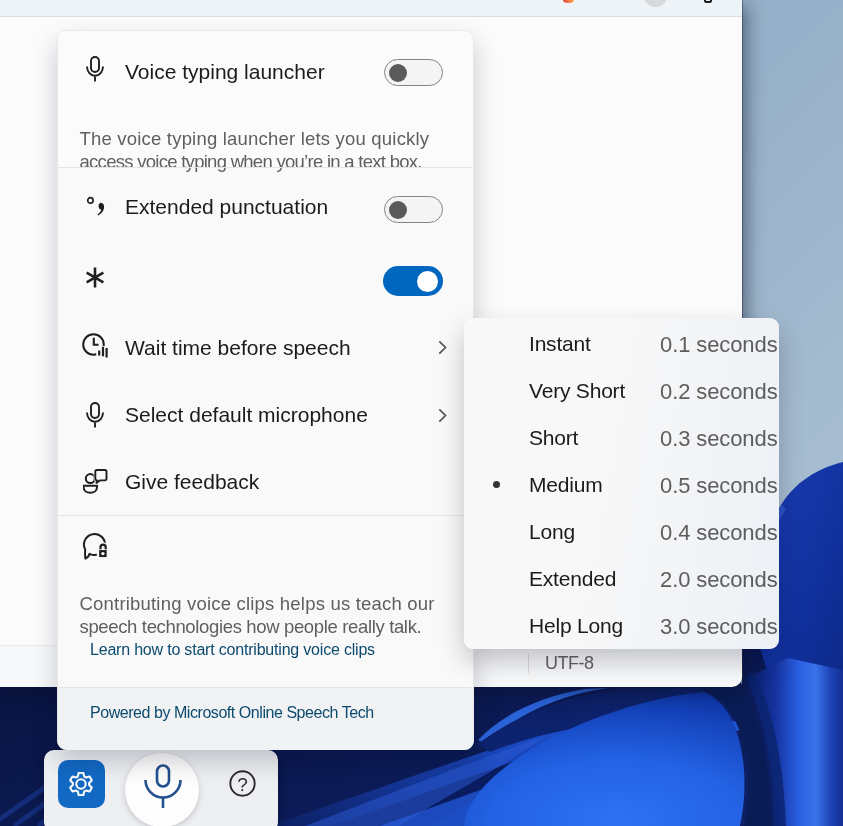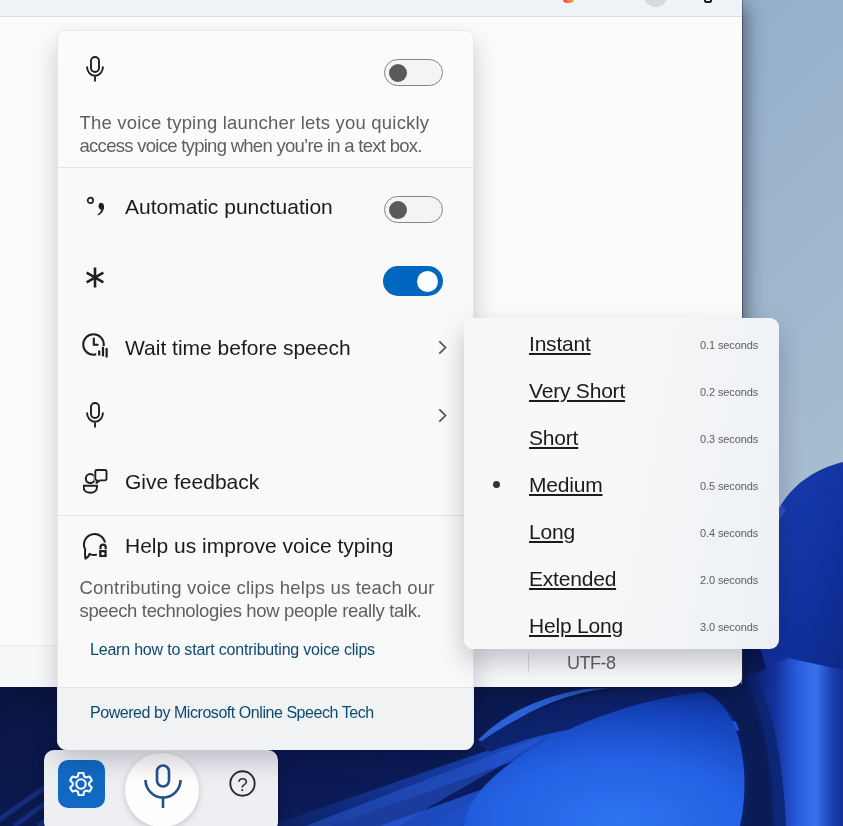--- a/index.html
+++ b/index.html
@@ -7,56 +7,56 @@
   #stage{position:relative;width:843px;height:826px;overflow:hidden;background:#8aa4bd;}
   .abs{position:absolute;}
   
   #win{left:0;top:0;width:742px;height:686px;background:#fbfbfc;
     border-radius:0 0 10px 0;box-shadow:4px 6px 18px rgba(10,16,40,0.5),0 0 0 1px rgba(55,65,88,0.5);}
   #titlebar{left:0;top:0;width:742px;height:16px;background:#eef3f8;
     border-bottom:1px solid #dadee2;}
   #statusbar{left:0;top:645px;width:742px;height:41px;background:#f7f8f9;
     border-top:1px solid #ebebeb;border-radius:0 0 10px 0;}
   .vsep{position:absolute;width:1px;height:20px;background:#d9d9d9;top:7px;}
-  #utf8{position:absolute;left:545px;top:7px;font-size:18px;color:#636363;letter-spacing:-0.5px;margin-left:22px;}
+  #utf8{position:absolute;left:545px;top:7px;font-size:18px;color:#636363;letter-spacing:-0.5px;}
   
   #toolbar{left:44px;top:750px;width:234px;height:82px;background:#edeff2;
     border-radius:10px;box-shadow:0 3px 12px rgba(0,0,20,0.35);}
   #gearbtn{left:13.5px;top:10px;width:47.5px;height:48px;border-radius:10px;background:#1269c4;}
   #miccircle{left:81px;top:3px;width:74px;height:74px;border-radius:50%;background:#fdfdfd;
     box-shadow:0 2px 6px rgba(0,0,0,0.18);}
   #helpbtn{left:185px;top:20px;width:27px;height:27px;}
   
   #panel{left:57px;top:30px;width:417px;height:719px;background:#f9f9f9;
     border:1px solid #e8e8e8;border-radius:8px;box-shadow:0 12px 26px rgba(0,0,30,0.20);
     box-sizing:border-box;}
   .rowlabel{position:absolute;left:67px;font-size:21px;color:#1b1b1b;letter-spacing:0px;
     transform:translateY(-50%);white-space:nowrap;}
   .desc{position:absolute;left:21.5px;font-size:18.5px;color:#5f5f5f;letter-spacing:0.2px;
-    line-height:23px;white-space:nowrap;}
+    line-height:23px;white-space:nowrap;margin-top:16px;}
   .divider{position:absolute;left:0;width:100%;height:1px;background:#e5e5e5;}
   .icon{position:absolute;}
   
   .toggle{position:absolute;left:325.5px;width:57px;height:25px;border:1.5px solid #848484;
     border-radius:14px;background:#f4f4f4;}
   .toggle .knob{position:absolute;left:4px;top:3.5px;width:18px;height:18px;border-radius:50%;background:#5a5a5a;}
   .toggleon{position:absolute;left:325px;width:60px;height:30px;border-radius:15px;background:#0067c0;}
   .toggleon .knob{position:absolute;left:34px;top:4.5px;width:21px;height:21px;border-radius:50%;background:#fff;}
   .chev{position:absolute;left:380px;}
   .link{position:absolute;left:32px;font-size:16px;color:#0c4a6e;letter-spacing:-0.2px;white-space:nowrap;}
   #panelfooter{position:absolute;left:0;top:656px;width:100%;height:62px;background:#f1f2f4;
     border-top:1px solid #e3e3e3;border-radius:0 0 8px 8px;}
   
   #submenu{left:464px;top:318px;width:315px;height:331px;border-radius:9px;
     background:linear-gradient(100deg,#f8f8f8 40%,#ecf0f5 100%);
     box-shadow:0 12px 26px rgba(0,0,30,0.22);}
   .mrow{position:absolute;left:65px;font-size:21px;color:#1b1b1b;letter-spacing:-0.2px;
-    transform:translateY(-50%);white-space:nowrap;text-decoration:underline;}
-  .mval{position:absolute;left:196px;font-size:11px;color:#5d5d5d;letter-spacing:-0.1px;
-    transform:translateY(-50%);white-space:nowrap;margin-left:40px;}
+    transform:translateY(-50%);white-space:nowrap;}
+  .mval{position:absolute;left:196px;font-size:22px;color:#5d5d5d;letter-spacing:-0.1px;
+    transform:translateY(-50%);white-space:nowrap;}
   .bullet{position:absolute;left:29px;width:7px;height:7px;border-radius:50%;background:#333;}
 </style>
 </head>
 <body>
 <div id="stage">
 
   <svg class="abs" style="left:0;top:0" width="843" height="826" viewBox="0 0 843 826">
     <defs>
       <linearGradient id="sky" x1="0" y1="0" x2="1" y2="1">
         <stop offset="0" stop-color="#8aa5c0"></stop>
@@ -165,31 +165,32 @@
   <div id="panel" class="abs">
     <div style="position:absolute;left:0;top:0;width:100%;height:136px;background:#fbfbfb;border-radius:8px 8px 0 0;"></div>
 
     <svg class="icon" style="left:28px;top:25px" width="18" height="27" viewBox="0 0 18 27">
       <g fill="none" stroke="#1f1f1f" stroke-width="1.9">
         <rect x="5" y="1" width="8" height="15" rx="4"></rect>
         <path d="M1,10.5 a8,9.3 0 0 0 16,0"></path>
         <path d="M9,20.5 L9,25.5"></path>
       </g>
     </svg>
+    <div class="rowlabel" style="top:41px">Voice typing launcher</div>
     <div class="toggle" style="top:28px">
         <div class="knob"></div>
       </div>
     <div class="desc" style="top:80px">The voice typing launcher lets you quickly<br><span style="letter-spacing:-0.72px">access voice typing when you’re in a text box.</span></div>
     <div class="divider" style="top:136px"></div>
 
     <svg class="icon" style="left:28px;top:165px" width="20" height="23" viewBox="0 0 20 23">
       <circle cx="4.4" cy="4.4" r="2.7" fill="none" stroke="#1f1f1f" stroke-width="1.7"></circle>
       <path d="M14.2,6.8 a3.9,3.9 0 0 1 3.9,3.9 c0,3.9 -2.5,7.1 -6.1,8.8 l-0.6,-1.1 c2,-1.2 3.4,-2.8 3.9,-4.6 a3.9,3.9 0 0 1 -1.1,-7 z" fill="#1f1f1f"></path>
     </svg>
-    <div class="rowlabel" style="top:176px">Automatic punctuation</div>
+    <div class="rowlabel" style="top:176px">Extended punctuation</div>
     <div class="toggle" style="top:165px">
         <div class="knob"></div>
       </div>
 
     <svg class="icon" style="left:28px;top:236px" width="18" height="21" viewBox="0 0 18 21">
       <g stroke="#1f1f1f" stroke-width="2.6" fill="none">
         <path d="M9,0.5 L9,20.5"></path>
         <path d="M0.6,5.6 L17.4,15.4"></path>
         <path d="M0.6,15.4 L17.4,5.6"></path>
       </g>
@@ -216,20 +217,21 @@
       <path d="M1.3,1.3 L7.5,7.5 L1.3,13.7" fill="none" stroke="#545454" stroke-width="1.7"></path>
     </svg>
 
     <svg class="icon" style="left:28px;top:371px" width="18" height="27" viewBox="0 0 18 27">
       <g fill="none" stroke="#1f1f1f" stroke-width="1.9">
         <rect x="5" y="1" width="8" height="15" rx="4"></rect>
         <path d="M1,10.5 a8,9.3 0 0 0 16,0"></path>
         <path d="M9,20.5 L9,25.5"></path>
       </g>
     </svg>
+    <div class="rowlabel" style="top:384px">Select default microphone</div>
     <svg class="chev" style="top:376.5px" width="9" height="15" viewBox="0 0 9 15">
       <path d="M1.3,1.3 L7.5,7.5 L1.3,13.7" fill="none" stroke="#545454" stroke-width="1.7"></path>
     </svg>
 
     <svg class="icon" style="left:25px;top:437px" width="27" height="27" viewBox="0 0 27 27">
       <g fill="none" stroke="#1f1f1f" stroke-width="2">
         <circle cx="7.3" cy="10.6" r="4.5"></circle>
         <path d="M0.6,18.9 c0,3.7 3,5.9 6.7,5.9 c3.7,0 6.7,-2.2 6.7,-5.9 l0,-1.1 l-13.4,0 z"></path>
       </g>
       <path d="M13.9,2 H21.9 A1.6,1.6 0 0 1 23.5,3.6 V10.8 A1.6,1.6 0 0 1 21.9,12.4 H16.9 L13.4,15.0 L14.3,12.4 H13.9 A1.6,1.6 0 0 1 12.3,10.8 V3.6 A1.6,1.6 0 0 1 13.9,2 Z" fill="#f9f9f9" stroke="#f9f9f9" stroke-width="3.2" stroke-linejoin="round"></path>
@@ -240,21 +242,20 @@
 
     <svg class="icon" style="left:25px;top:501px" width="27" height="28" viewBox="0 0 27 28">
       <path d="M2.23,17.43 A10.5,10.5 0 1 1 6.57,21.77 C6.3,23.6 4.6,25.4 2.4,26.6 C1.9,23.4 2.0,20.3 2.23,17.43 Z" fill="none" stroke="#1f1f1f" stroke-width="2" stroke-linejoin="round"></path>
       <g>
         <path d="M17.4,17.4 v-2.1 a2.7,2.7 0 0 1 5.4,0 v2.1" fill="none" stroke="#f9f9f9" stroke-width="4.6"></path>
         <rect x="15" y="16.9" width="9.8" height="9.3" fill="#1f1f1f" stroke="#f9f9f9" stroke-width="2.3"></rect>
         <path d="M17.5,17.2 v-2 a2.6,2.6 0 0 1 5.2,0 v2" fill="none" stroke="#1f1f1f" stroke-width="2.2"></path>
         <circle cx="19.9" cy="21.6" r="1.7" fill="#f9f9f9"></circle>
       </g>
     </svg>
-    <div class="rowlabel" style="top:515px">Help us improve voice typing</div>
     <div class="desc" style="top:545px">Contributing voice clips helps us teach our<br><span style="letter-spacing:-0.35px">speech technologies how people really talk.</span></div>
     <div class="link" style="top:610px">Learn how to start contributing voice clips</div>
 
     <div id="panelfooter">
       <div class="link" style="top:16px;letter-spacing:-0.45px">Powered by Microsoft Online Speech Tech</div>
     </div>
   </div>
 
   <div id="submenu" class="abs">
     <div class="mrow" style="top:26px">Instant</div>

